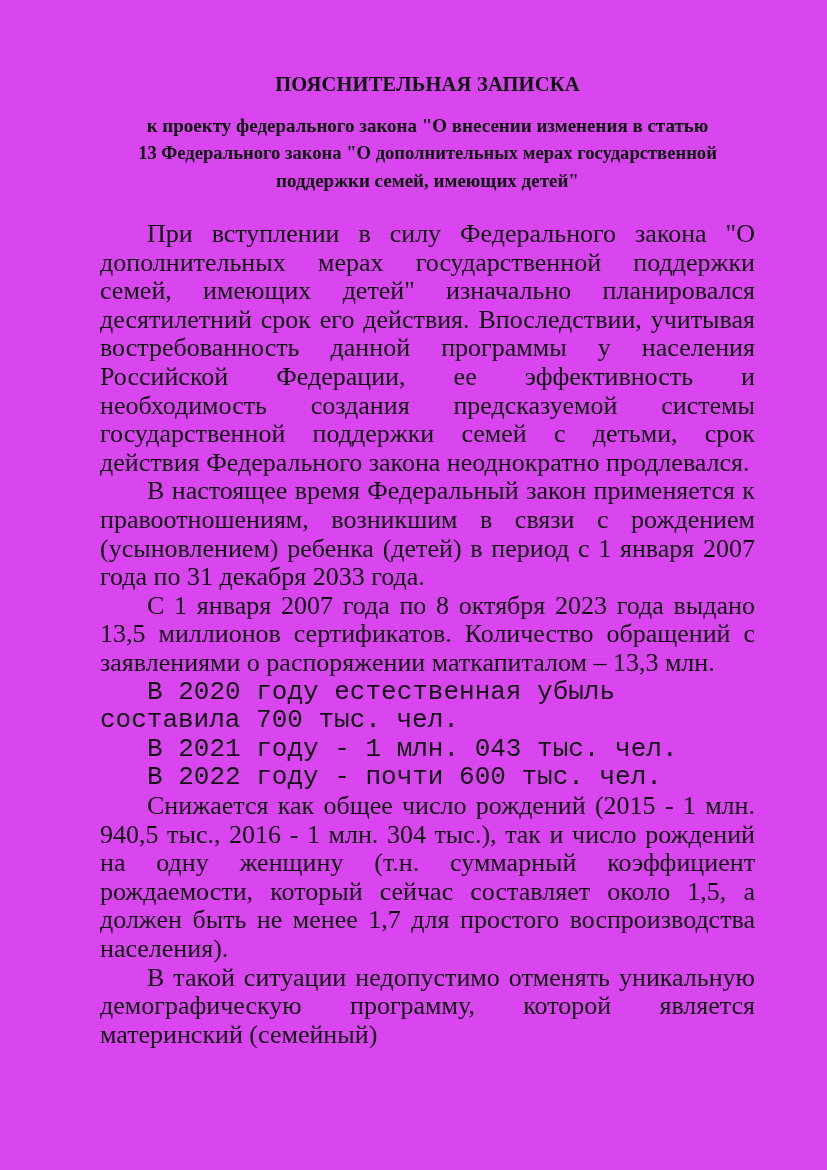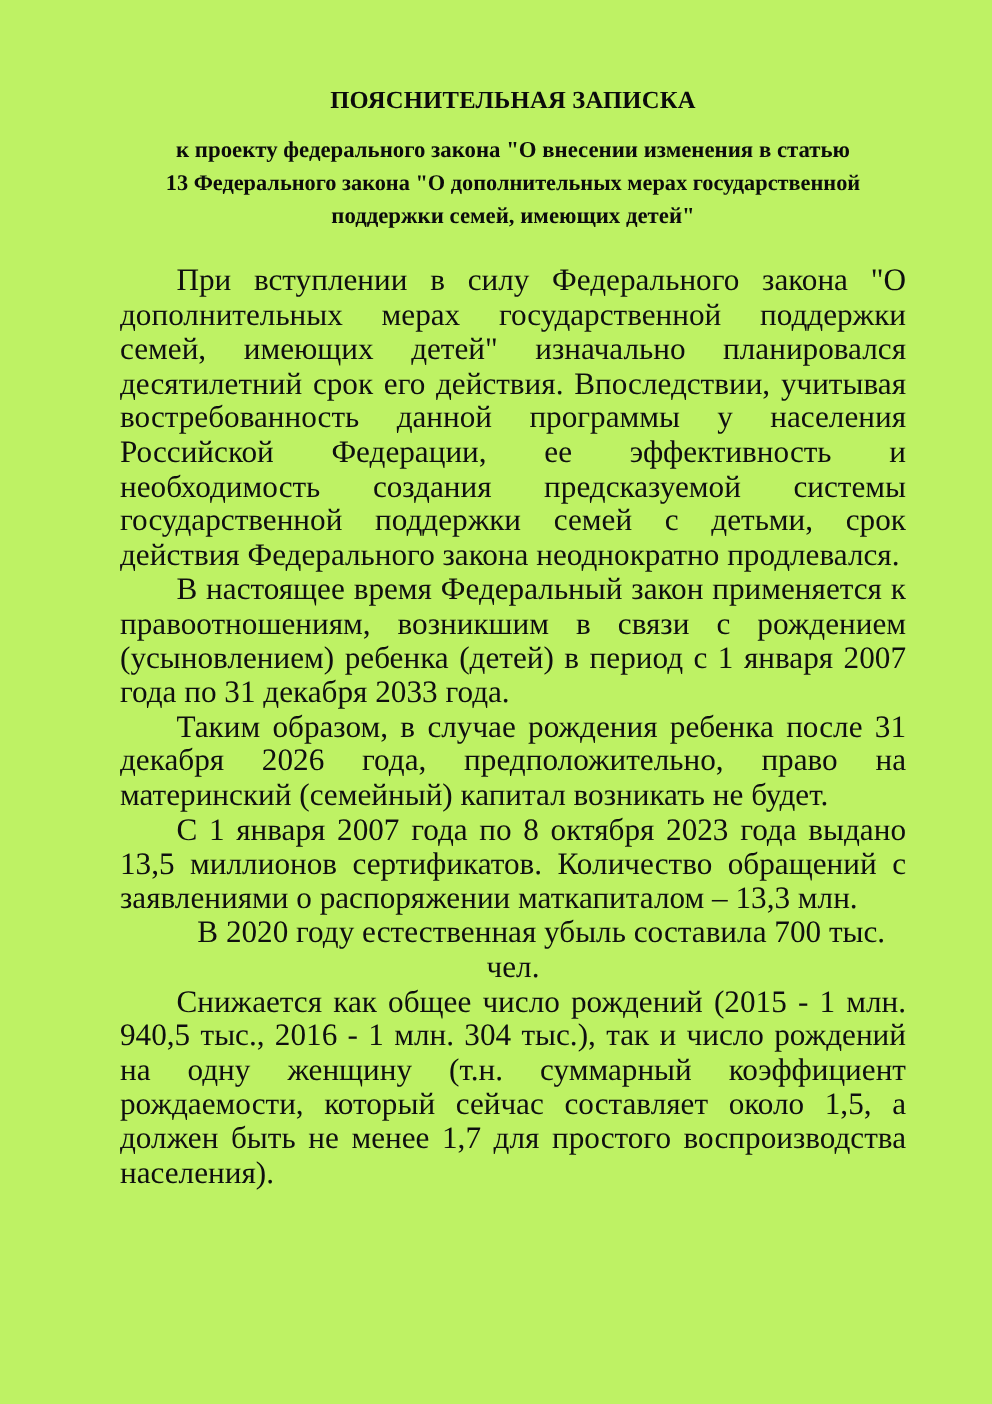--- a/index.html
+++ b/index.html
@@ -12,21 +12,21 @@
     height: 1170px;
     overflow: hidden;
     font-family: "Liberation Serif", "DejaVu Serif", serif;
     color: #111111;
     -webkit-font-smoothing: antialiased;
   }
   .page {
     position: relative;
     width: 827px;
     height: 1170px;
-    background: #bef264;
+    background: #d946ef;
     box-sizing: border-box;
   }
   .sheet {
     position: absolute;
     left: 100px;
     top: 0;
     width: 655px;
   }
 
   
@@ -65,21 +65,22 @@
     font-size: 26px;
     line-height: 28.6px;
     text-align: justify;
     text-justify: inter-word;
     text-indent: 47px;
     color: #0f0f0f;
     hyphens: none;
   }
   
   p.para.short {
-    text-align: center;
+    text-align: left;
+    font-family: Liberation Mono, monospace;
   }
   
   p.para.last {
     text-align: justify;
   }
 </style>
 </head>
 <body>
 
 <div class="page">
@@ -89,20 +90,22 @@
 
     <div class="doc-subtitle">
       <span class="sub-line l1">к проекту федерального закона "О внесении изменения в статью</span>
       <span class="sub-line l2">13 Федерального закона "О дополнительных мерах государственной</span>
       <span class="sub-line l3">поддержки семей, имеющих детей"</span>
     </div>
 
     <div class="body-block">
       <p class="para">При вступлении в силу Федерального закона "О дополнительных мерах государственной поддержки семей, имеющих детей" изначально планировался десятилетний срок его действия. Впоследствии, учитывая востребованность данной программы у населения Российской Федерации, ее эффективность и необходимость создания предсказуемой системы государственной поддержки семей с детьми, срок действия Федерального закона неоднократно продлевался.</p>
       <p class="para">В настоящее время Федеральный закон применяется к правоотношениям, возникшим в связи с рождением (усыновлением) ребенка (детей) в период с 1 января 2007 года по 31 декабря 2033 года.</p>
-      <p class="para">Таким образом, в случае рождения ребенка после 31 декабря 2026 года, предположительно, право на материнский (семейный) капитал возникать не будет.</p>
       <p class="para">С 1 января 2007 года по 8 октября 2023 года выдано 13,5 миллионов сертификатов. Количество обращений с заявлениями о распоряжении маткапиталом – 13,3 млн.</p>
       <p class="para short">В 2020 году естественная убыль составила 700 тыс. чел.</p>
+      <p class="para short">В 2021 году - 1 млн. 043 тыс. чел.</p>
+      <p class="para short">В 2022 году - почти 600 тыс. чел.</p>
       <p class="para">Снижается как общее число рождений (2015 - 1 млн. 940,5 тыс., 2016 - 1 млн. 304 тыс.), так и число рождений на одну женщину (т.н. суммарный коэффициент рождаемости, который сейчас составляет около 1,5, а должен быть не менее 1,7 для простого воспроизводства населения).</p>
+      <p class="para last">В такой ситуации недопустимо отменять уникальную демографическую программу, которой является материнский (семейный)</p>
     </div>
 
   </div>
 </div>
 
 </body></html>

